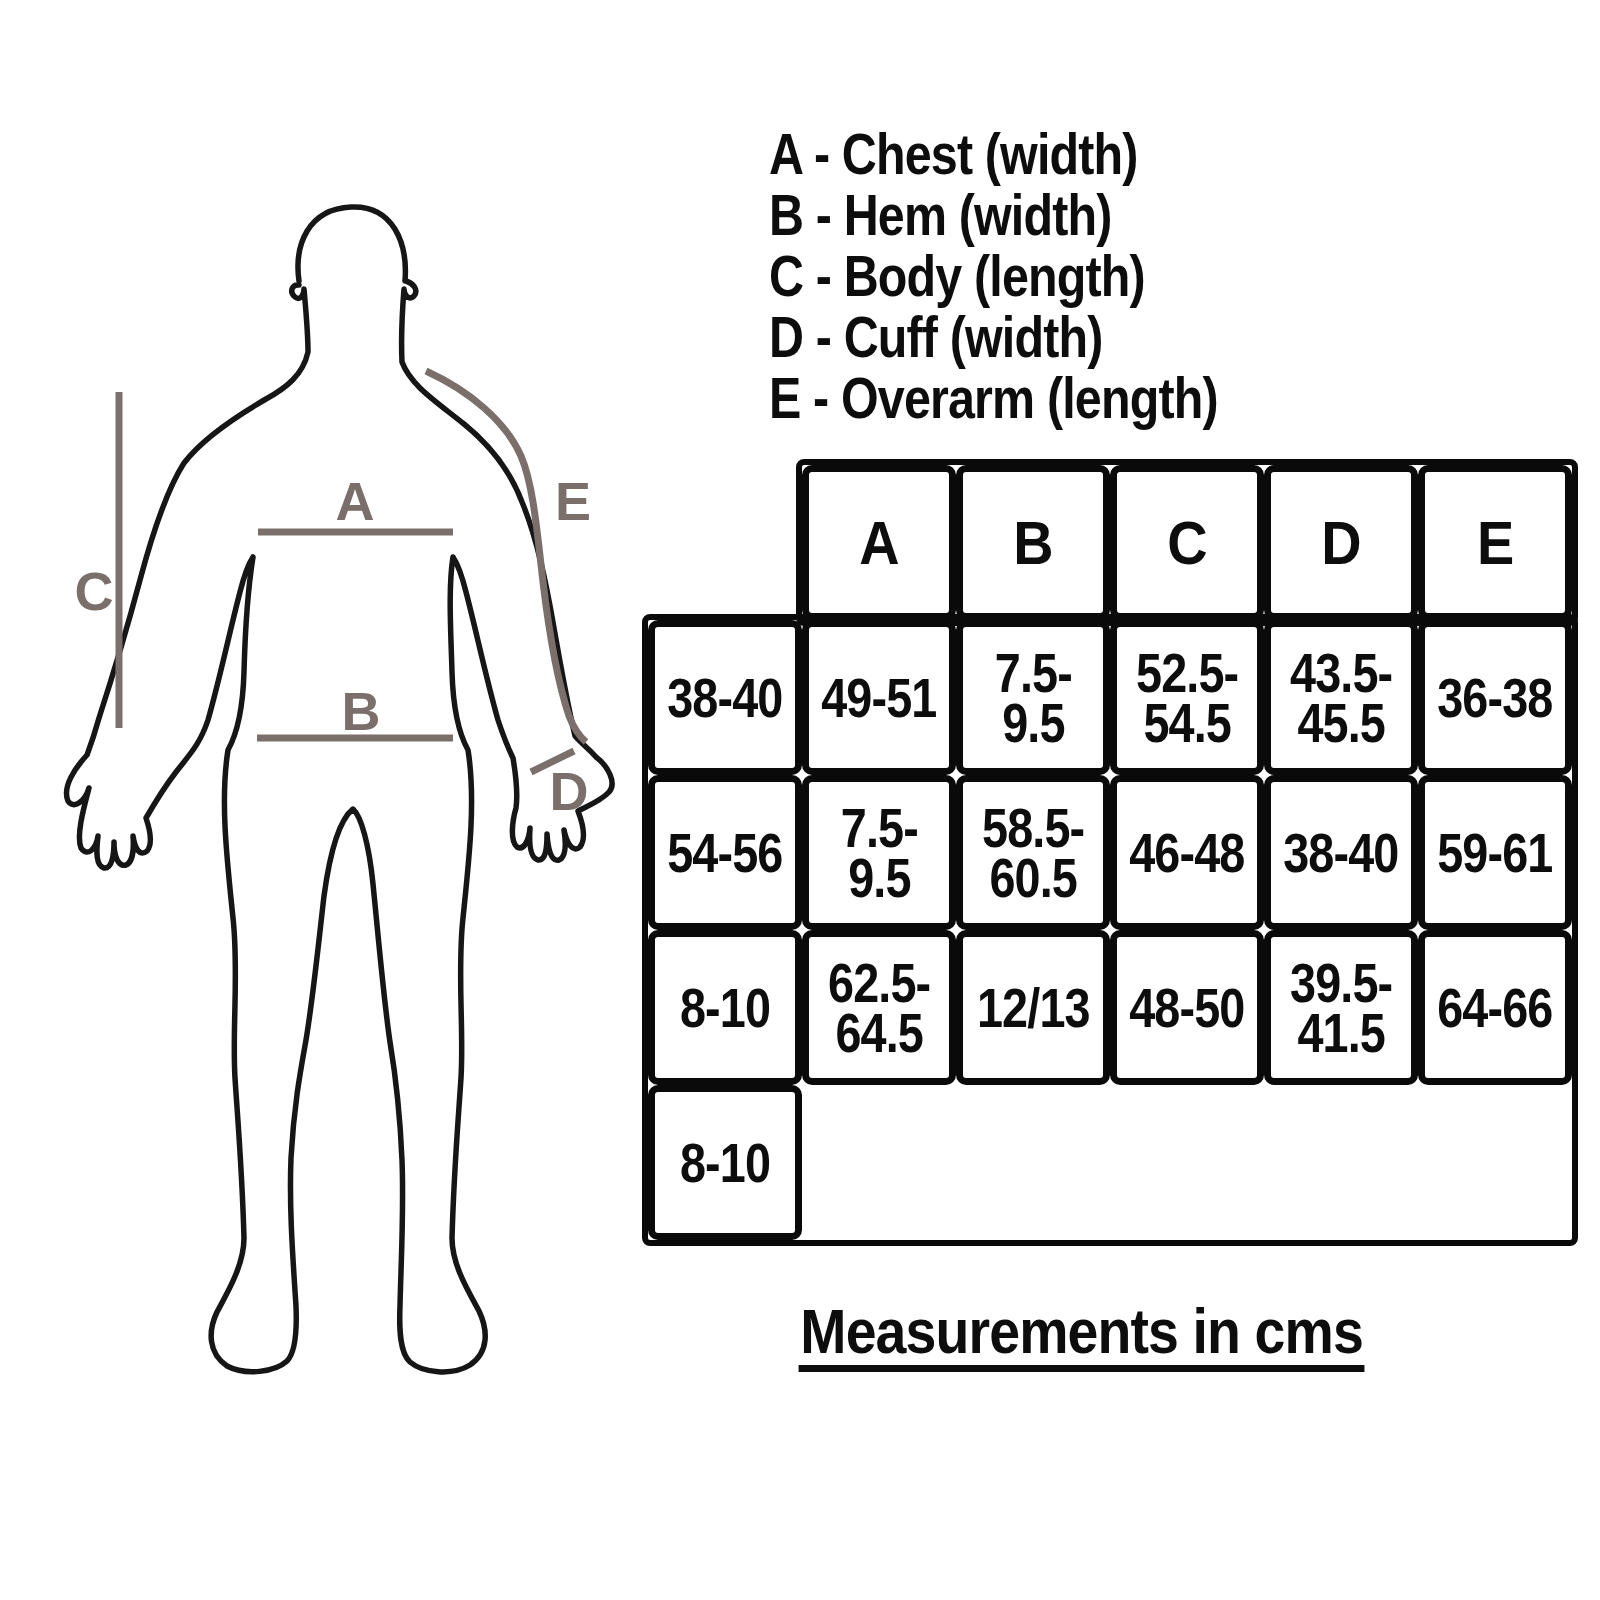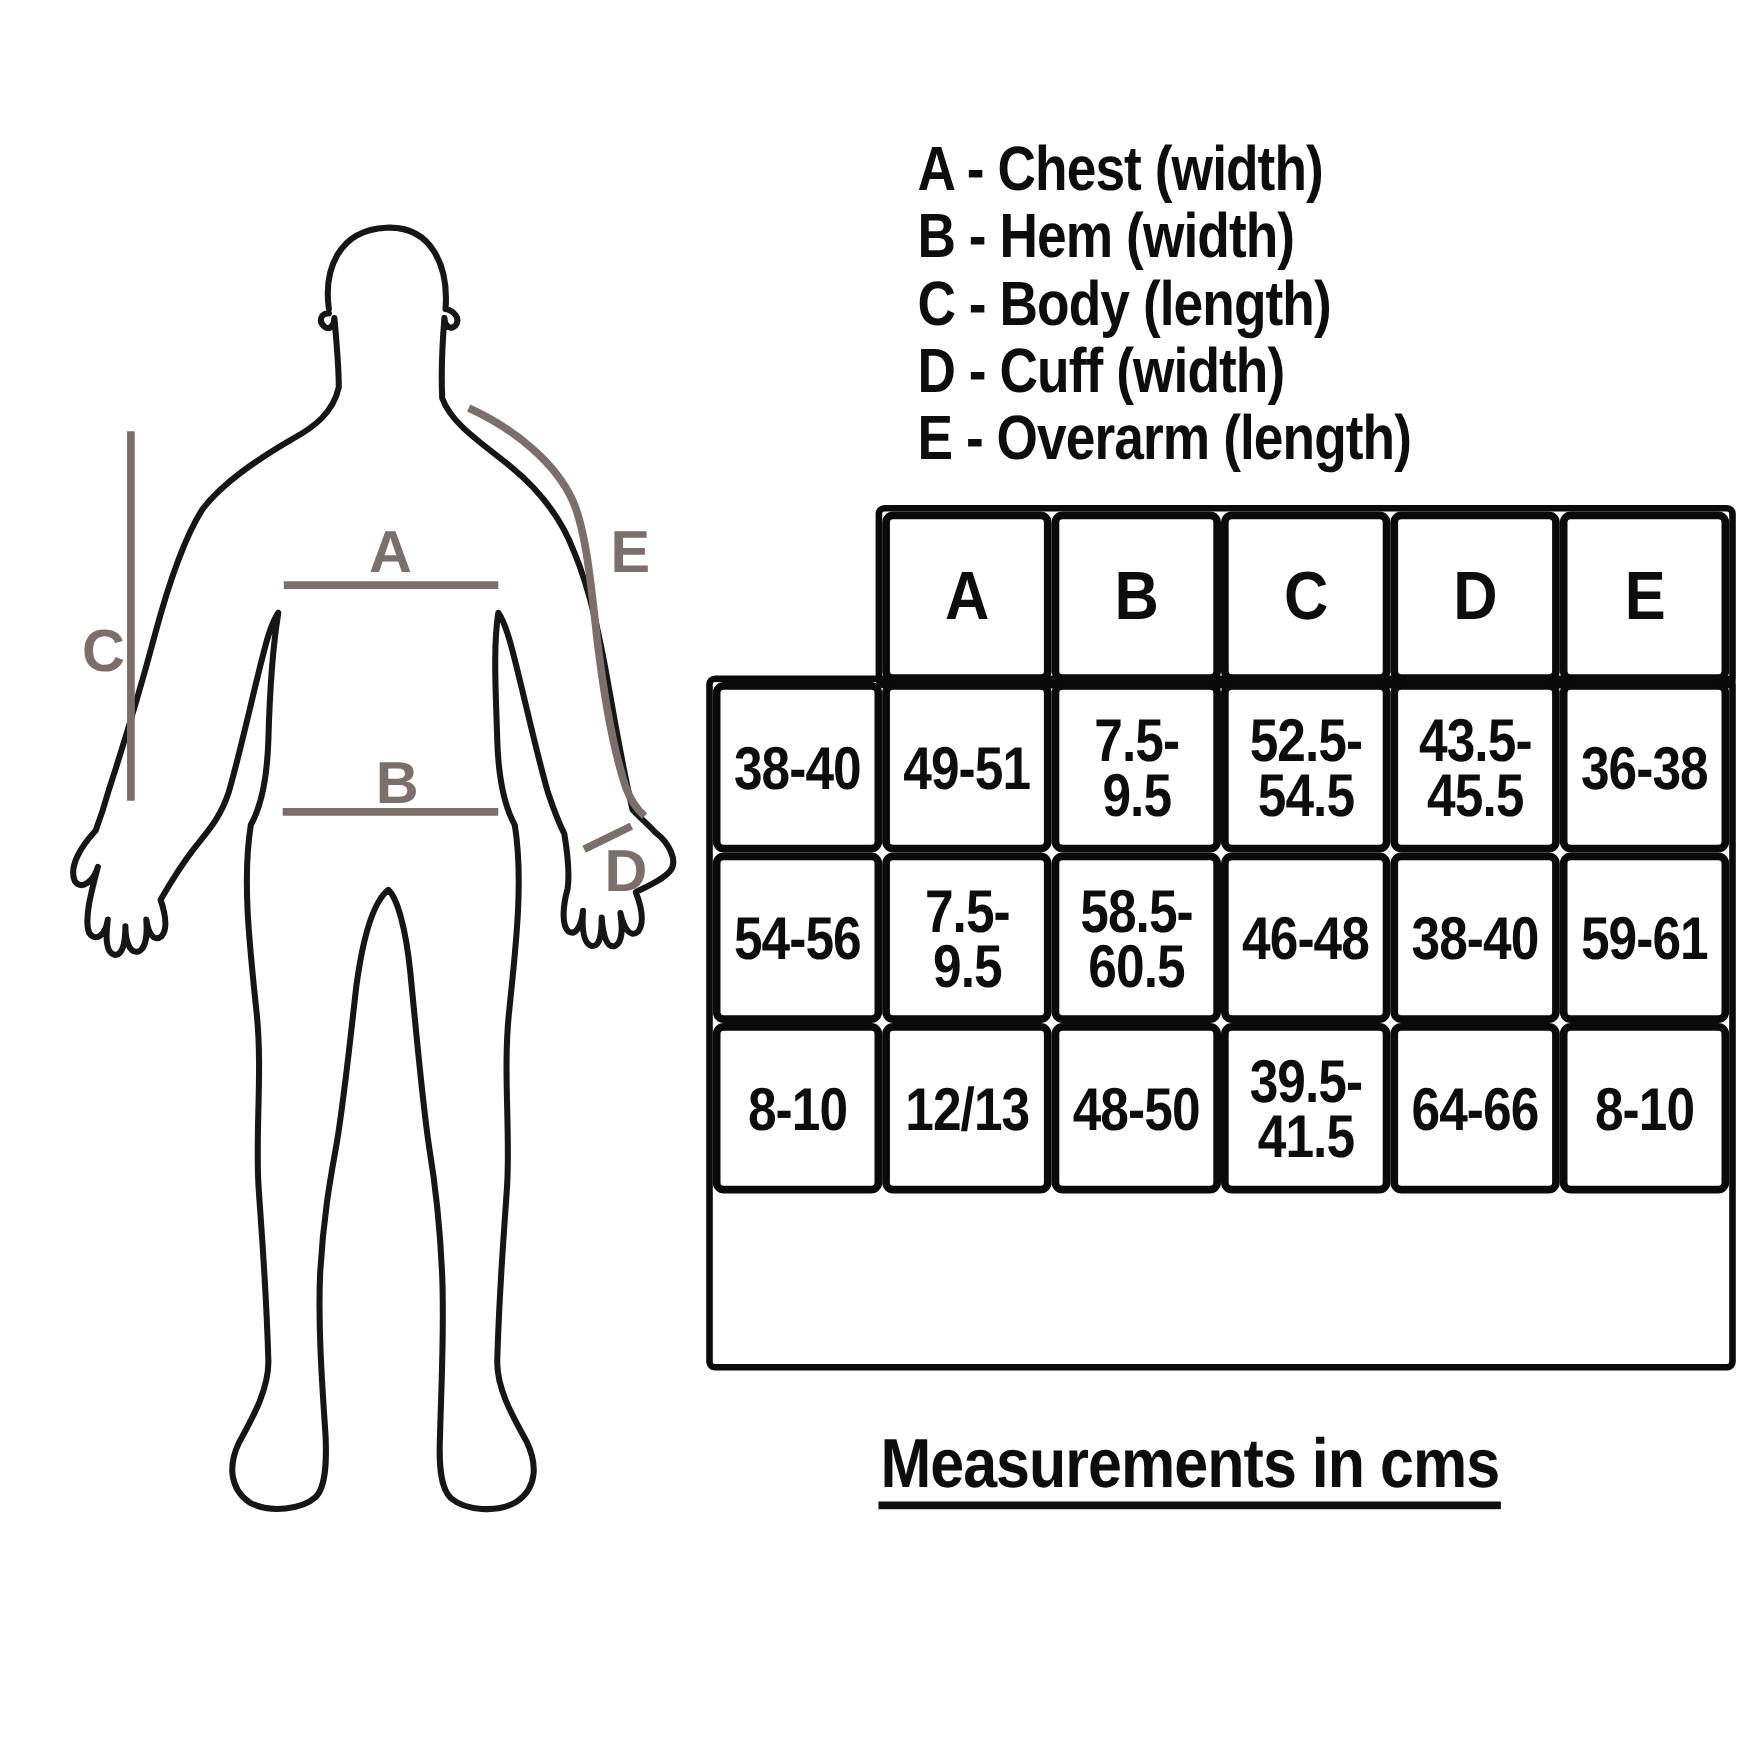--- a/index.html
+++ b/index.html
@@ -6,21 +6,21 @@
   #canvas {
     position:relative; width:1600px; height:1600px; background:#ffffff;
     font-family:"Liberation Sans", sans-serif; color:#0d0d0d; overflow:hidden;
   }
   
   #figure-svg { position:absolute; left:0; top:0; width:1600px; height:1600px; pointer-events:none; }
   .body-line { fill:none; stroke:#161616; stroke-width:5.5; stroke-linecap:round; stroke-linejoin:round; }
   .measure-line { fill:none; stroke:#7a6f6a; stroke-width:7; stroke-linecap:butt; }
   .measure-label { font-family:"Liberation Sans", sans-serif; font-weight:bold; font-size:54px; fill:#7a6f6a; text-anchor:middle; }
   
-  #legend { position:absolute; left:834px; top:124px; }
+  #legend { position:absolute; left:769px; top:124px; }
   .legend-line {
     font-weight:bold; font-size:57px; line-height:61px; letter-spacing:-1px;
     white-space:nowrap; transform:scaleX(0.85); transform-origin:left center; color:#0d0d0d;
   }
   
   #size-table { position:absolute; left:642px; top:459px; width:936px; height:787px; }
   #size-table * { box-sizing:border-box; }
   .frame { position:absolute; border:6px solid #0a0a0a; border-radius:8px; }
   #header-frame { left:154px; top:0;   width:782px; height:167px; }
   #body-frame   { left:0;    top:155px; width:936px; height:632px; }
@@ -198,20 +198,24 @@
         </div>
       <div class="cell">
           <span class="tx">38-40</span>
         </div>
       <div class="cell">
           <span class="tx">59-61</span>
         </div>
       <div class="cell">
           <span class="tx">8-10</span>
         </div>
+      <div class="cell">
+          <span class="tx">62.5-
+64.5</span>
+        </div>
 
       <div class="cell">
           <span class="tx">12/13</span>
         </div>
       <div class="cell">
           <span class="tx">48-50</span>
         </div>
       <div class="cell">
           <span class="tx">39.5-
 41.5</span>

